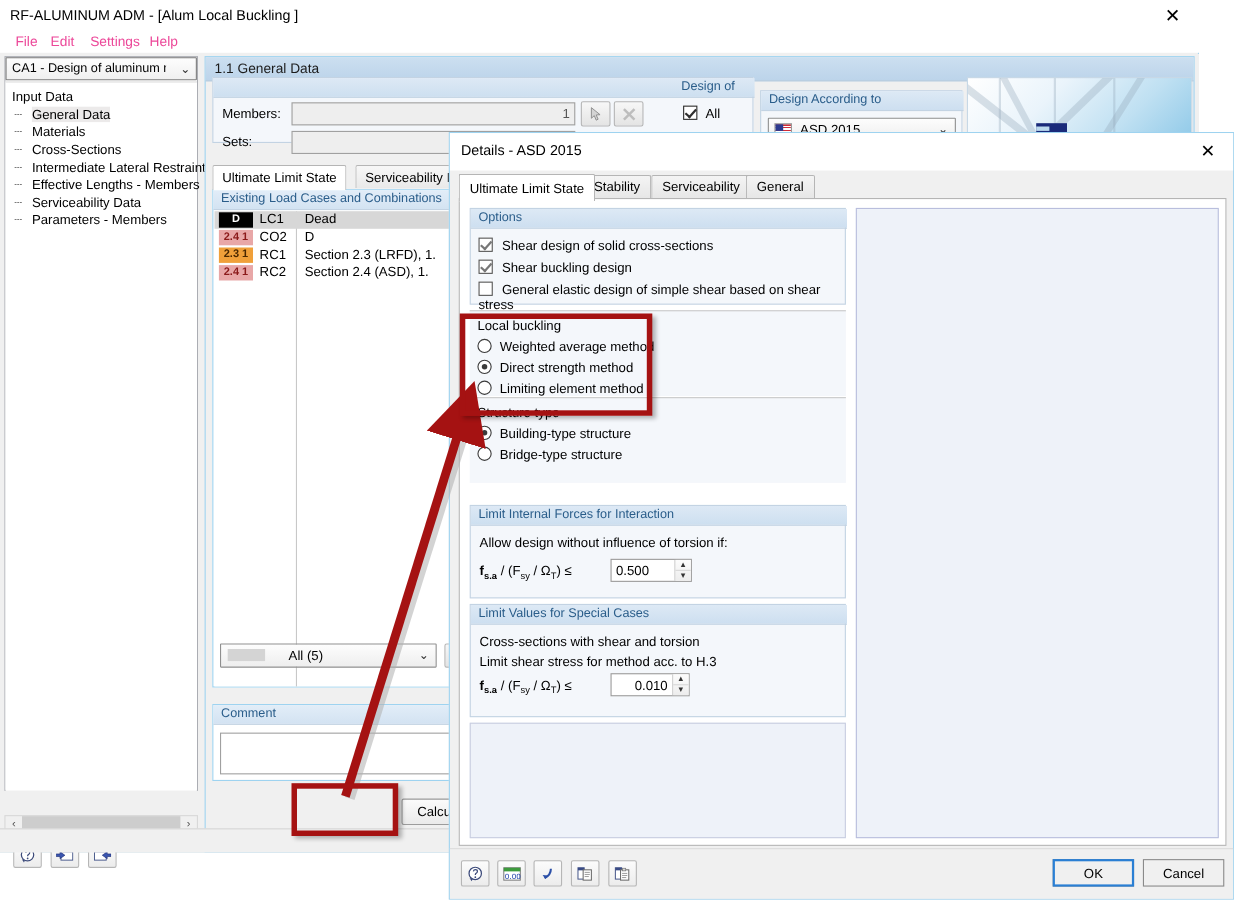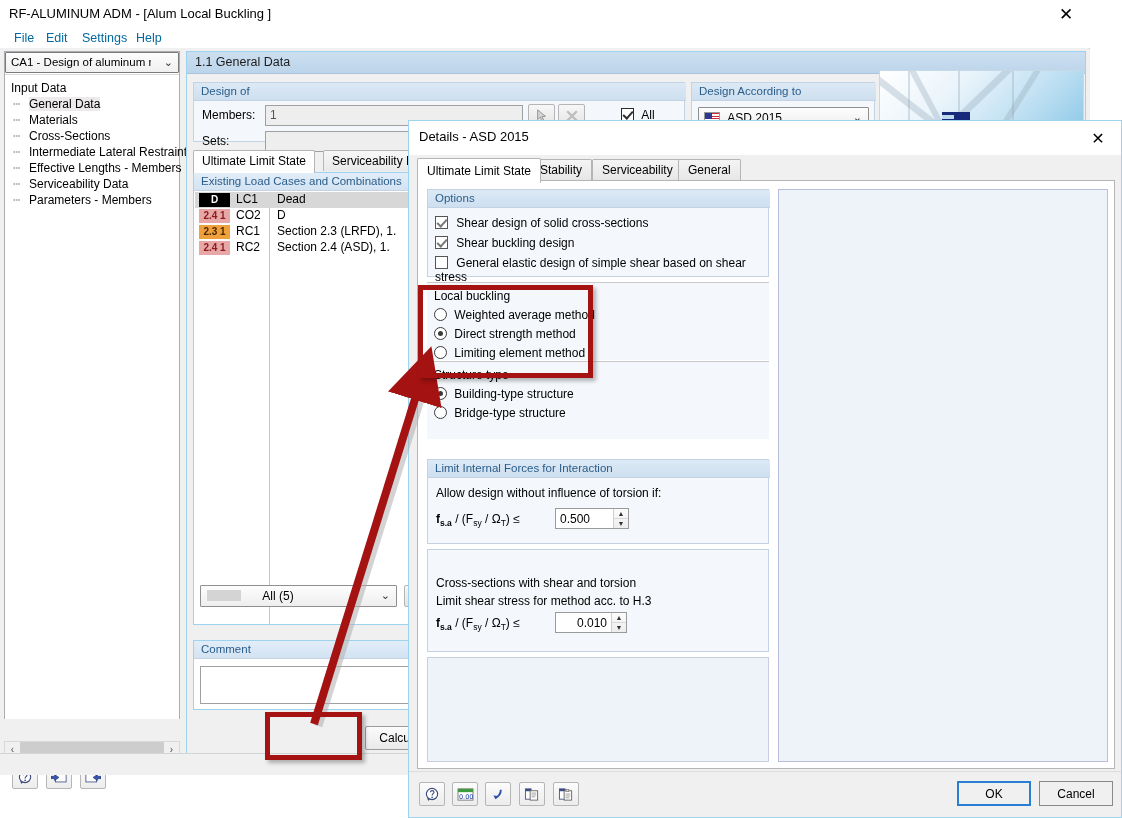--- a/index.html
+++ b/index.html
@@ -32,21 +32,21 @@
   .titlebar .closebtn {
     position:absolute; right: 2px; top: 0px; width: 44px; height: 28px;
     display:flex; align-items:center; justify-content:center;
     font-size: 17px; color:#000; cursor: default;
   }
   .menubar {
     position:absolute; left:0; top:28px; width:1090px; height:20px;
     background:#ffffff;
   }
   .menubar .mi {
-    position:absolute; top:2px; font-size:12.5px; padding: 1px 6px; color:#0369a1;
+    position:absolute; top:2px; font-size:12.5px; padding: 1px 6px; color:#ec4899;
   }
 
   
   .content {
     position:absolute; left:0; top:49px; width:1090px; height:726px;
     background:#f0f0f0;
   }
 
   
   .navpanel {
@@ -376,21 +376,21 @@
               <rect x="1" y="2" width="12" height="11" fill="#fff" stroke="#4a5a8c"></rect>
               <rect x="1" y="2" width="12" height="3" fill="#3a4b86"></rect>
               <path d="M9 8 L14 4.5 v2.2 H18 v2.6 h-4 v2.2 z" fill="#3a55b0" stroke="#24357a" stroke-width=".7"></path>
             </svg>
         </div>
       </div>
 
       <div class="mainpanel">
         <div class="panel-header">1.1 General Data</div>
 
-        <div class="groupbox" style="left:6px; top:30px; width:492px; height:60px;">
+        <div class="groupbox" style="left:6px; top:18px; width:492px; height:60px;text-align:right;">
           <div class="gb-title" style="width:492px;">Design of</div>
 
           <div class="lbl" style="position:absolute; left:8px; top:25px;">Members:</div>
           <div class="txtbox readonly" style="position:absolute; left:71px; top:22px; width:258px; height:21px;">1</div>
 
           <div class="lbl" style="position:absolute; left:8px; top:51px;">Sets:</div>
           <div class="txtbox readonly" style="position:absolute; left:71px; top:48px; width:258px; height:21px;"></div>
 
           <div class="iconbtn-sq" style="position:absolute; left:334px; top:21px; width:27px; height:23px;">
             <svg width="14" height="14" viewBox="0 0 16 16">
@@ -560,20 +560,21 @@
           <div class="spin" style="position:absolute; left:127px; top:48px; width:74px; height:21px;">
             <span class="val">0.500</span>
             <span class="btns">
               <span class="up">▲</span>
               <span class="dn">▼</span>
             </span>
           </div>
         </div>
 
         <div class="groupbox" style="left:9px; top:368px; width:342px; height:103px;">
+          <div class="gb-title" style="width:342px;">Limit Values for Special Cases</div>
           <div class="lbl" style="position:absolute; left:8px; top:26px;">Cross-sections with shear and torsion</div>
           <div class="lbl" style="position:absolute; left:8px; top:44px;">Limit shear stress for method acc. to H.3</div>
 
           <div class="formula" style="position:absolute; left:8px; top:66px;">
             <b>f</b><b class="sub">s.a</b><span> / (F</span><span class="sub">sy</span><span> / Ω</span><span class="sub">T</span><span>) ≤</span>
           </div>
 
           <div class="spin" style="position:absolute; left:127px; top:62px; width:72px; height:21px;">
             <span class="val" style="text-align:right;">0.010</span>
             <span class="btns">

